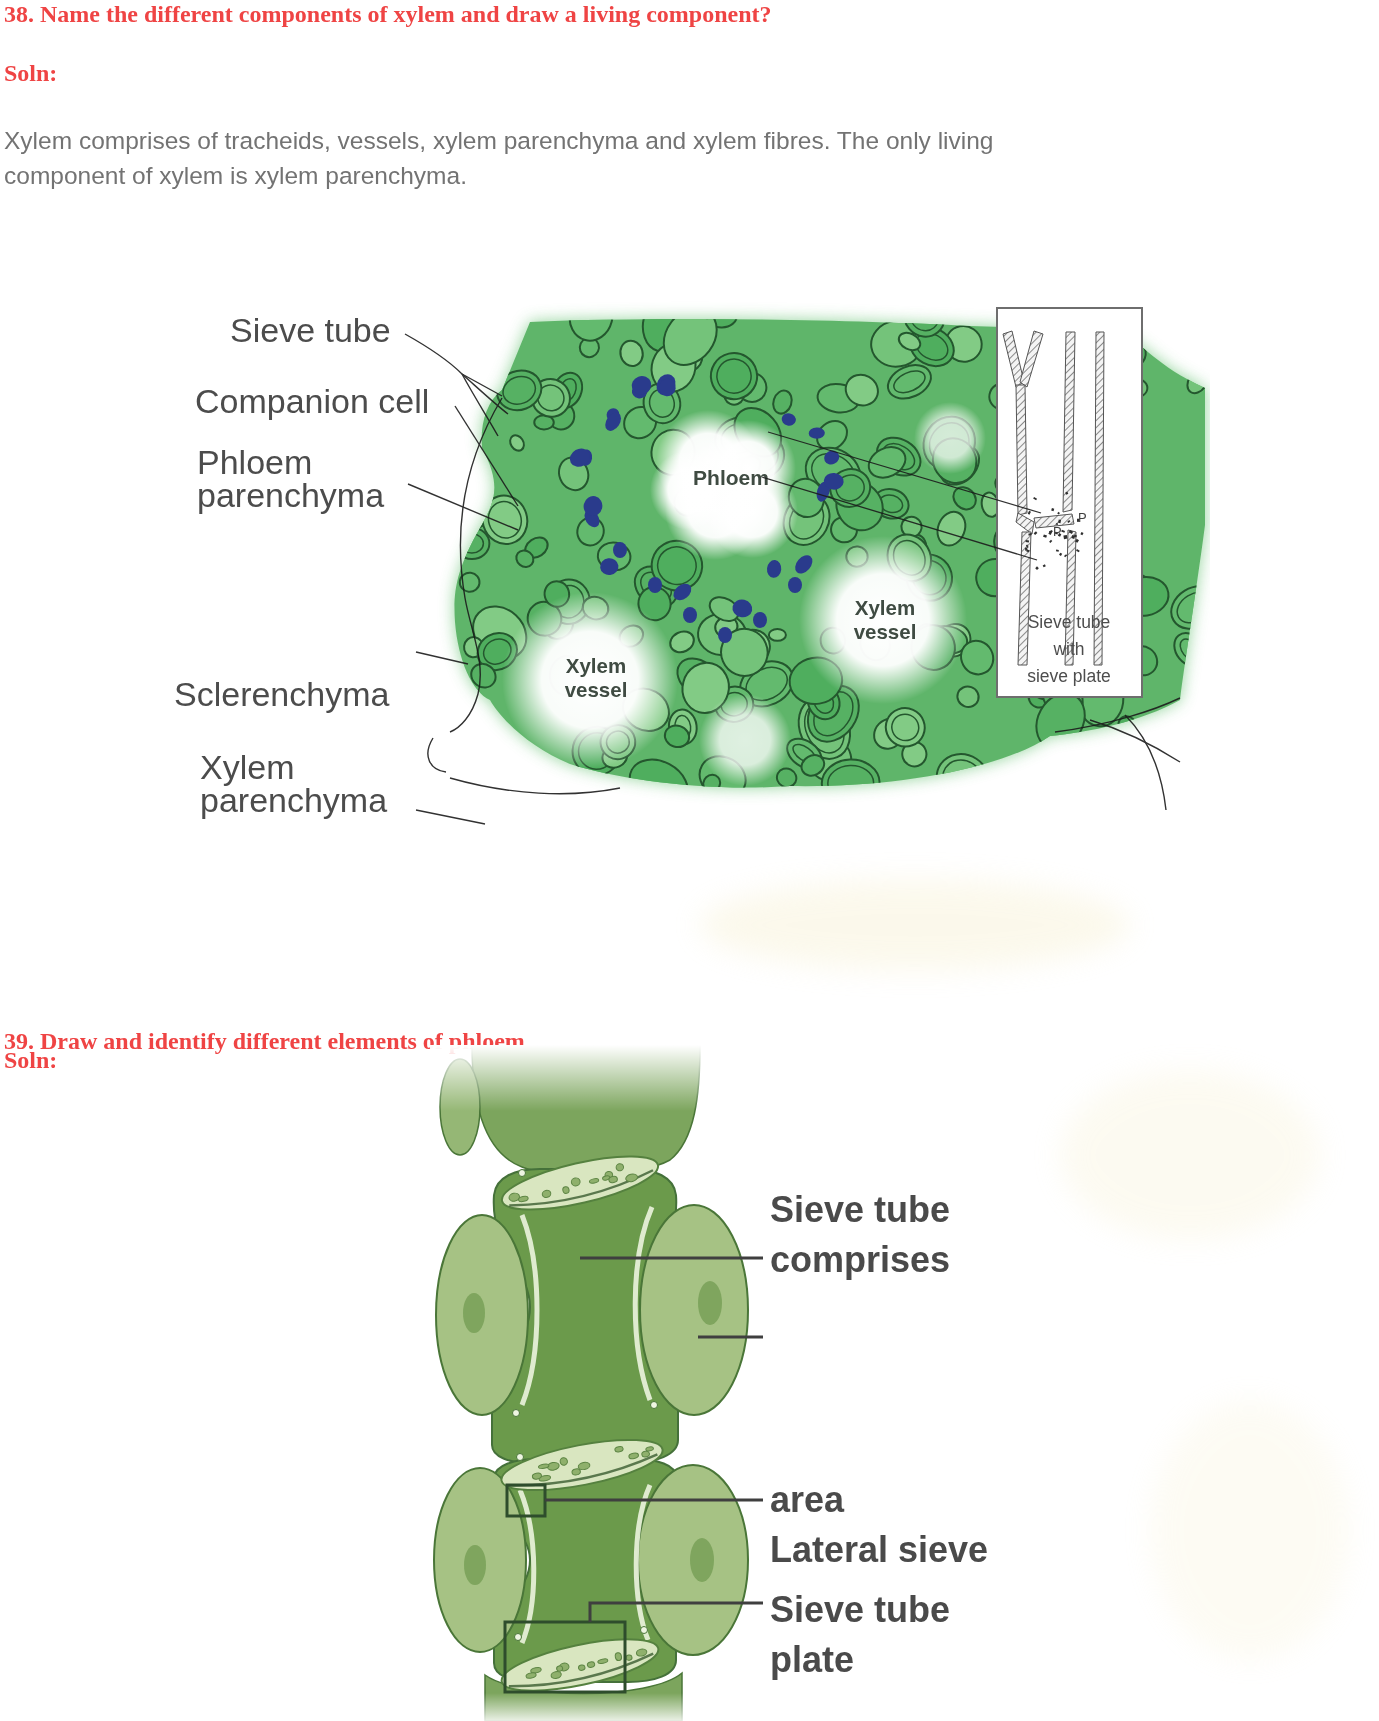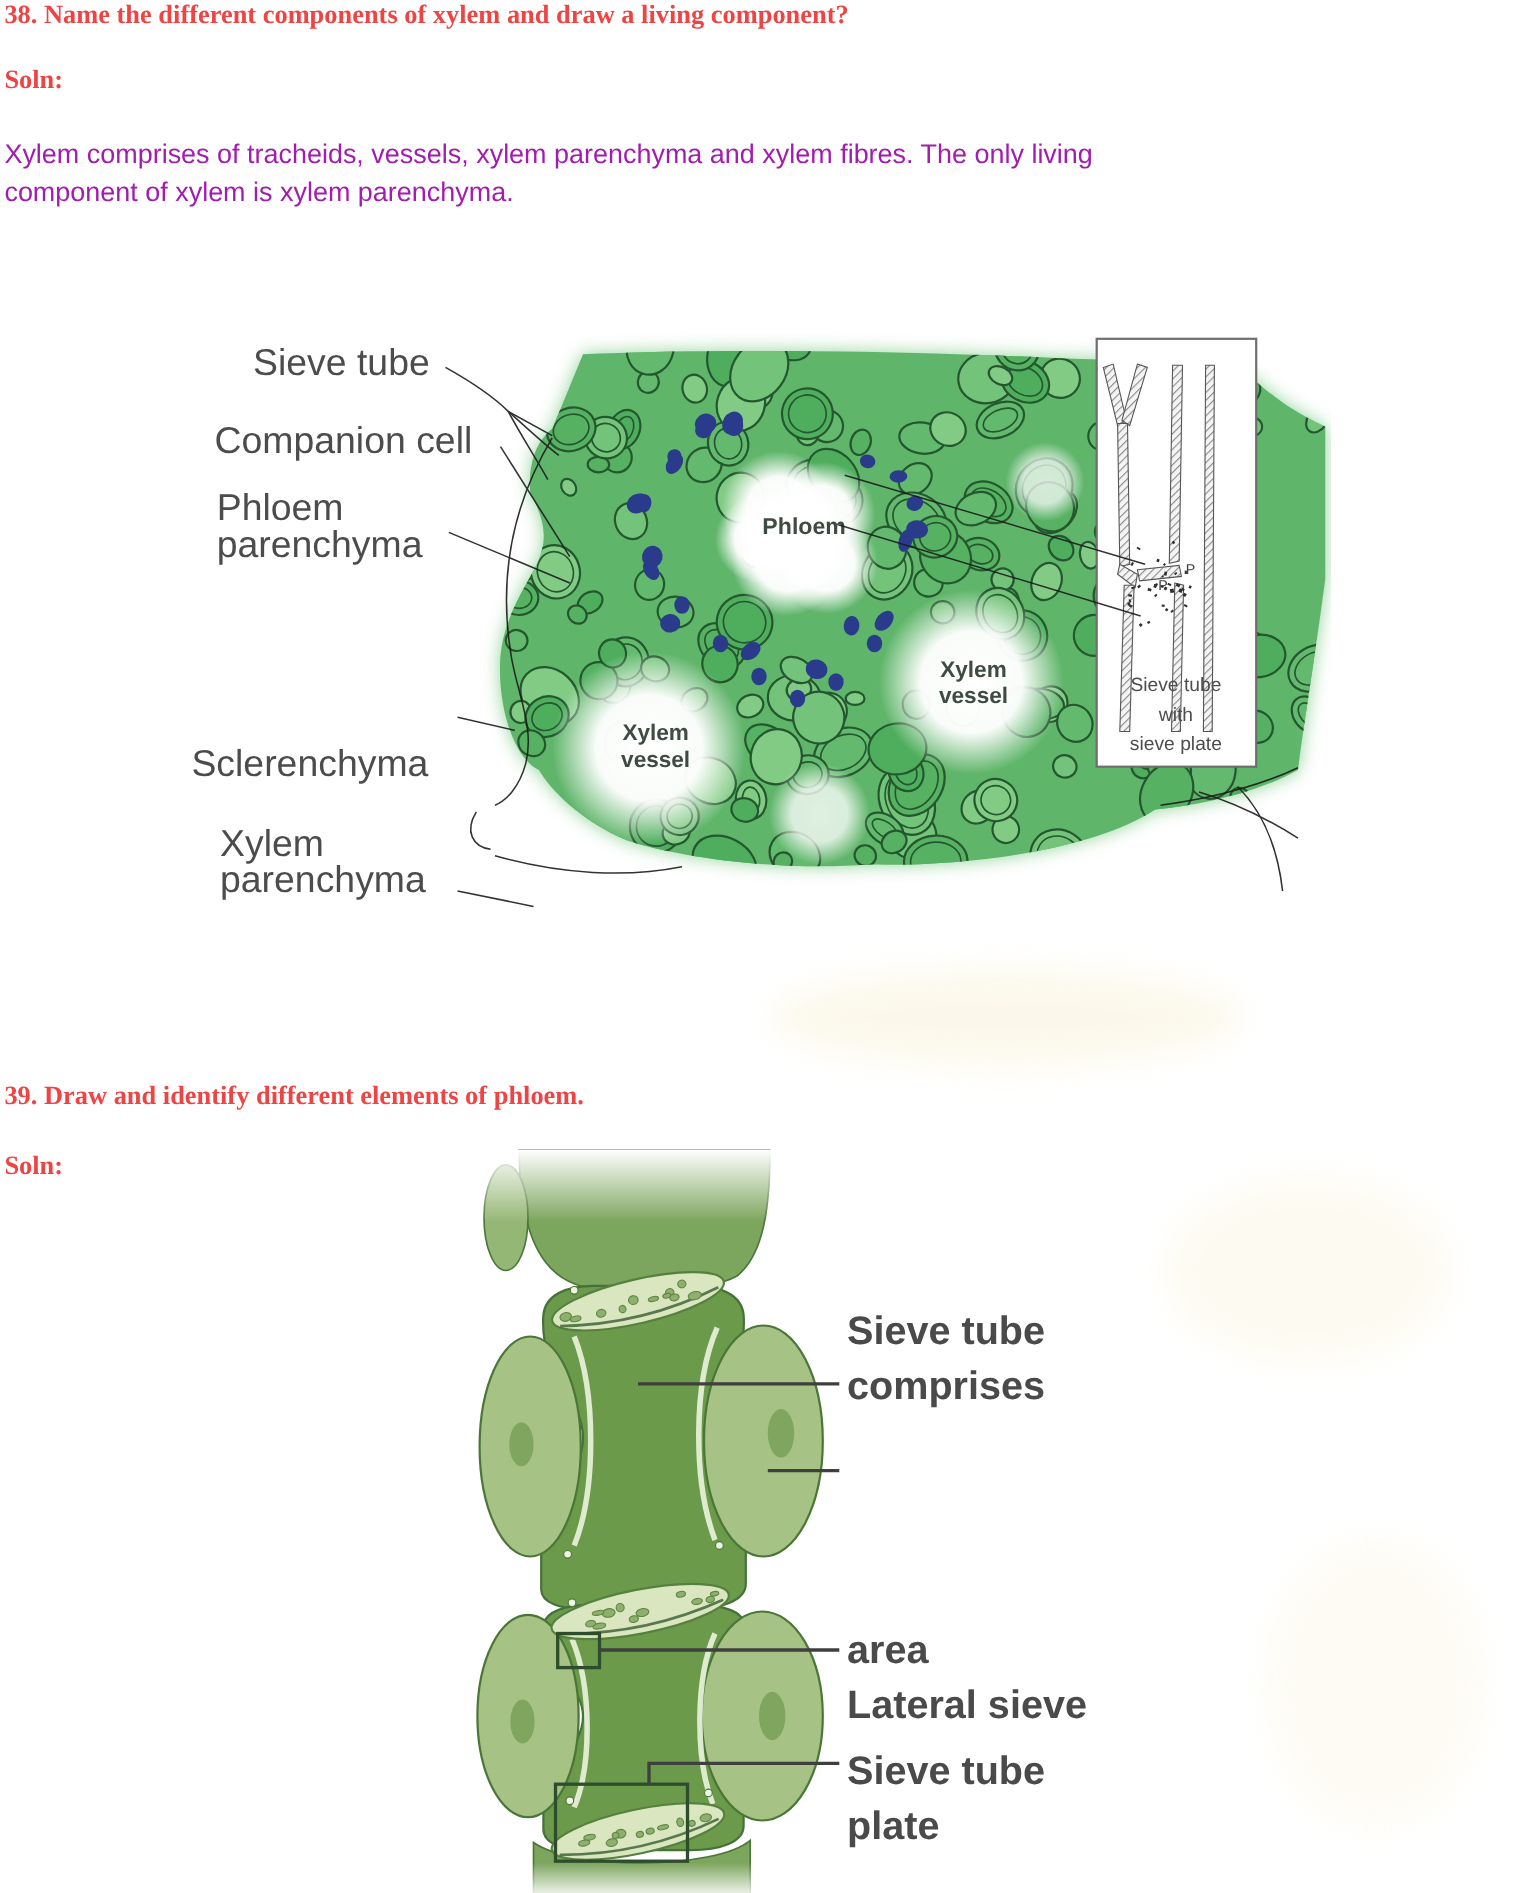--- a/index.html
+++ b/index.html
@@ -1,36 +1,36 @@
 <!DOCTYPE html>
 <html><head>
 <meta charset="utf-8">
 <style>
   html,body{margin:0;padding:0;}
   body{width:1379px;height:1721px;position:relative;background:#ffffff;overflow:hidden;
        font-family:"Liberation Sans",sans-serif;}
   .abs{position:absolute;white-space:nowrap;}
   .heading{font-family:"Liberation Serif",serif;font-weight:bold;font-size:24px;color:#ef4444;}
-  .body-line{font-family:"Liberation Sans",sans-serif;font-size:24.5px;color:#a21caf;}
+  .body-line{font-family:"Liberation Sans",sans-serif;font-size:24.5px;color:#737373;}
   .fig1-label{font-family:"Liberation Sans",sans-serif;font-size:34px;color:#4c4c4c;line-height:33px;}
   .fig2-label{font-family:"Liberation Sans",sans-serif;font-size:36px;font-weight:600;color:#4a4a4a;line-height:50px;}
   .wm{position:absolute;background:#f3e9bb;filter:blur(14px);border-radius:50%;}
   svg text{font-family:"Liberation Sans",sans-serif;}
 </style>
 </head>
 <body>
 
 <div class="abs heading" style="left:4px;top:1px;">38. Name the different components of xylem and draw a living component?</div>
 
 <div class="abs heading" style="left:4px;top:60px;">Soln:</div>
 
 <div class="abs body-line" style="left:4px;top:127px;">Xylem comprises of tracheids, vessels, xylem parenchyma and xylem fibres. The only living</div>
 <div class="abs body-line" style="left:4px;top:162px;">component of xylem is xylem parenchyma.</div>
 
-<div class="abs heading" style="left:4px;top:984px;">39. Draw and identify different elements of phloem.</div>
+<div class="abs heading" style="left:4px;top:1028px;">39. Draw and identify different elements of phloem.</div>
 
 <div class="abs heading" style="left:4px;top:1047px;">Soln:</div>
 
 <div class="wm" style="left:700px;top:880px;width:430px;height:90px;opacity:.28;"></div>
 <div class="wm" style="left:1060px;top:1070px;width:260px;height:170px;opacity:.20;"></div>
 <div class="wm" style="left:1150px;top:1400px;width:200px;height:260px;opacity:.16;"></div>
 
 <div class="abs" style="left:150px;top:270px;width:1060px;height:590px;">
 
   <svg id="fig1" width="1060" height="590" viewBox="0 0 1060 590">

